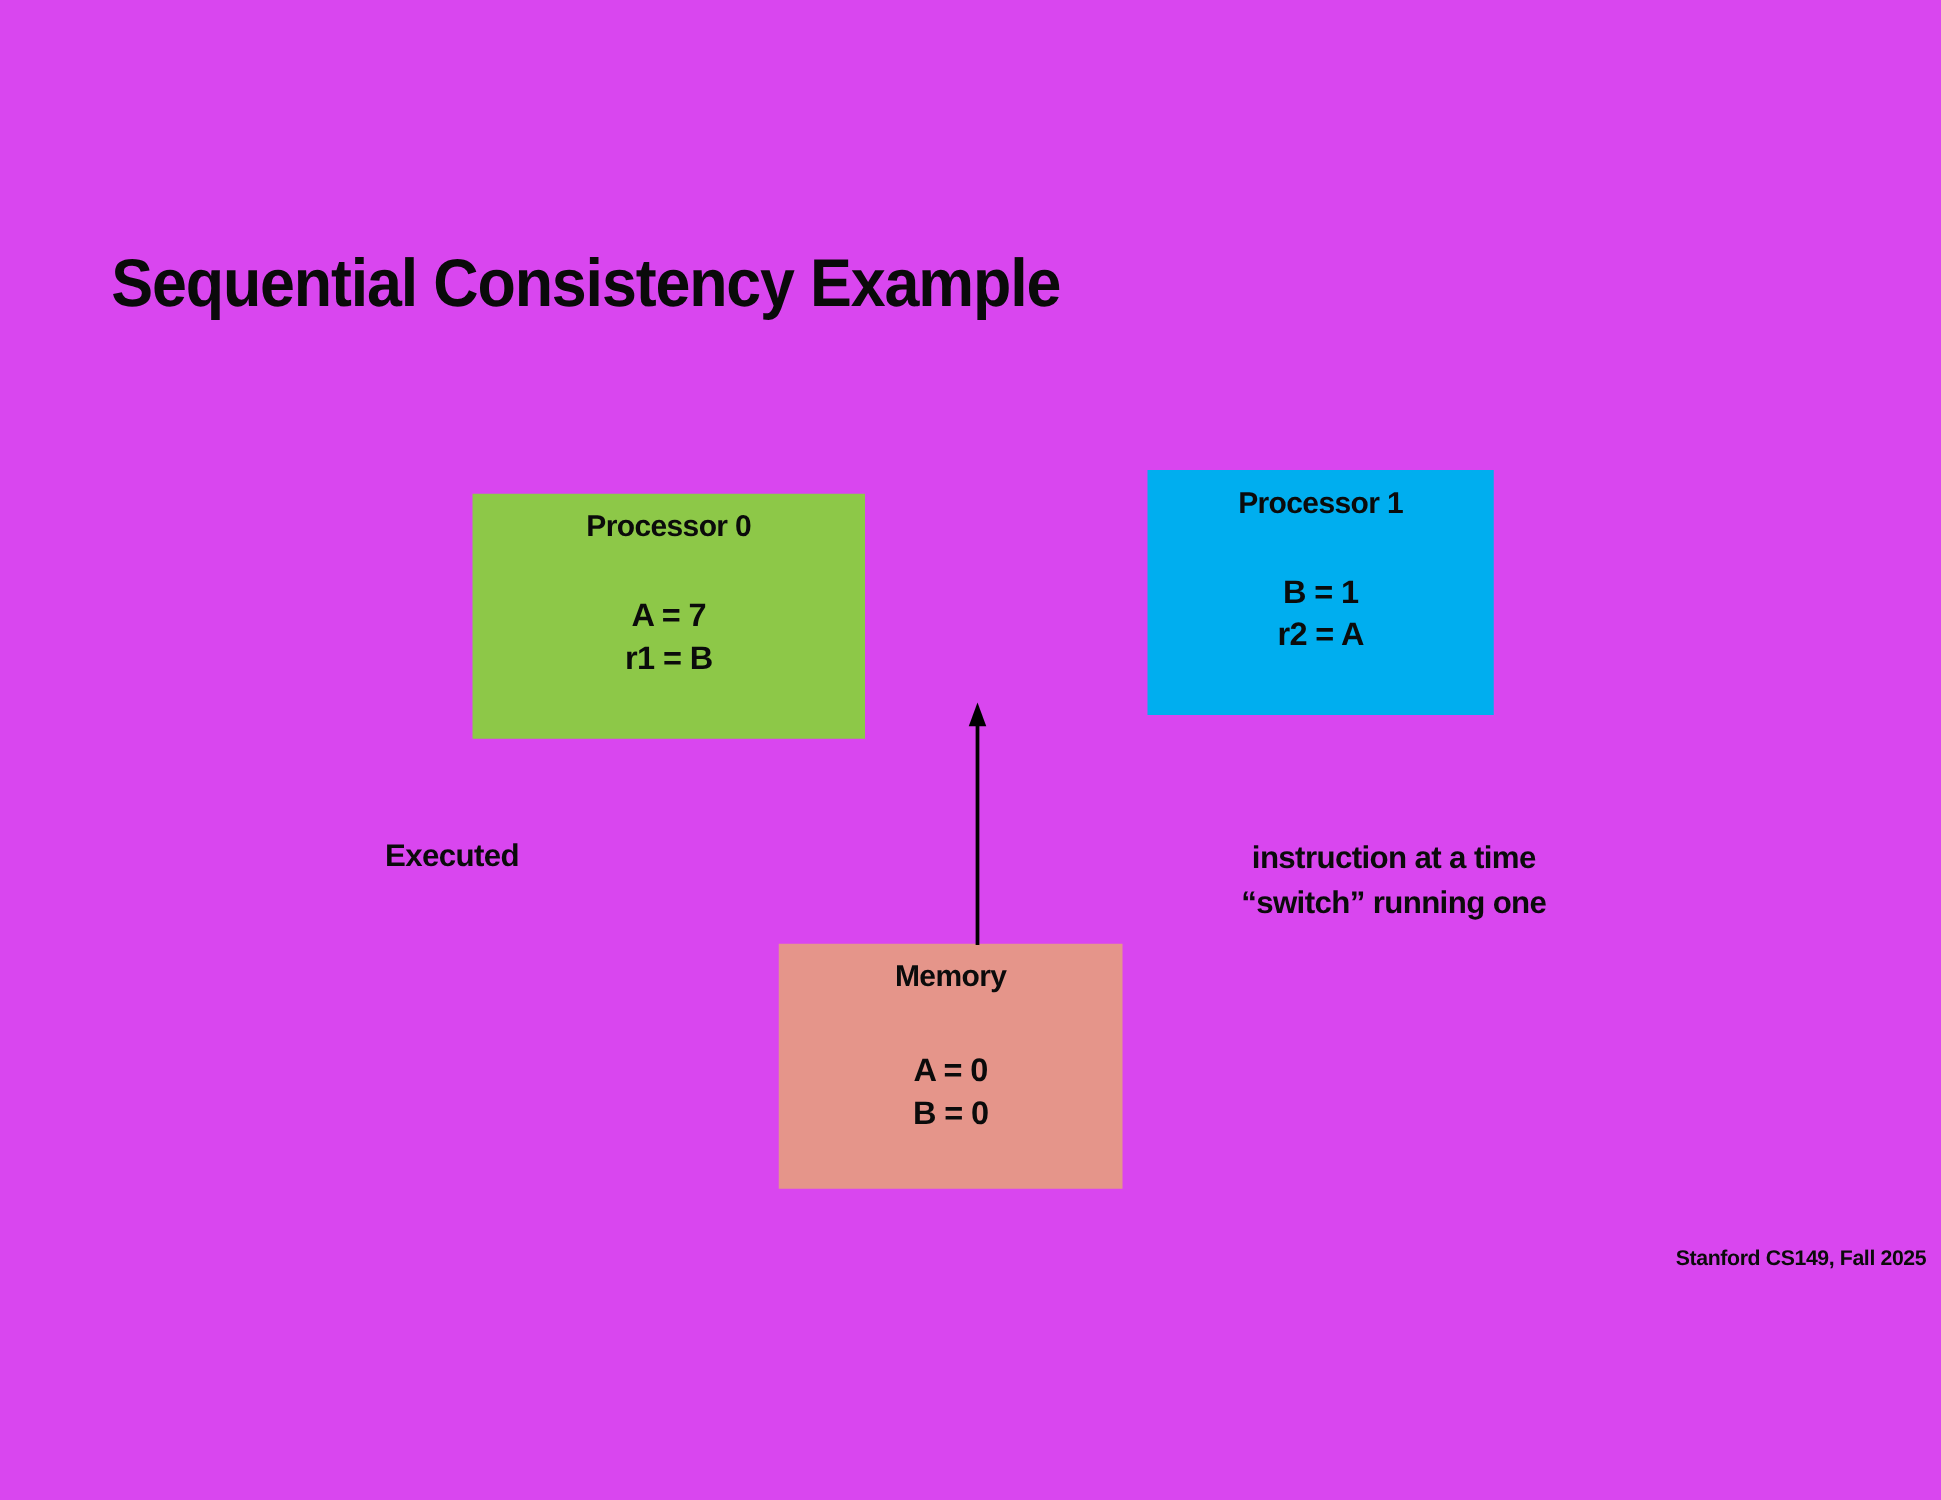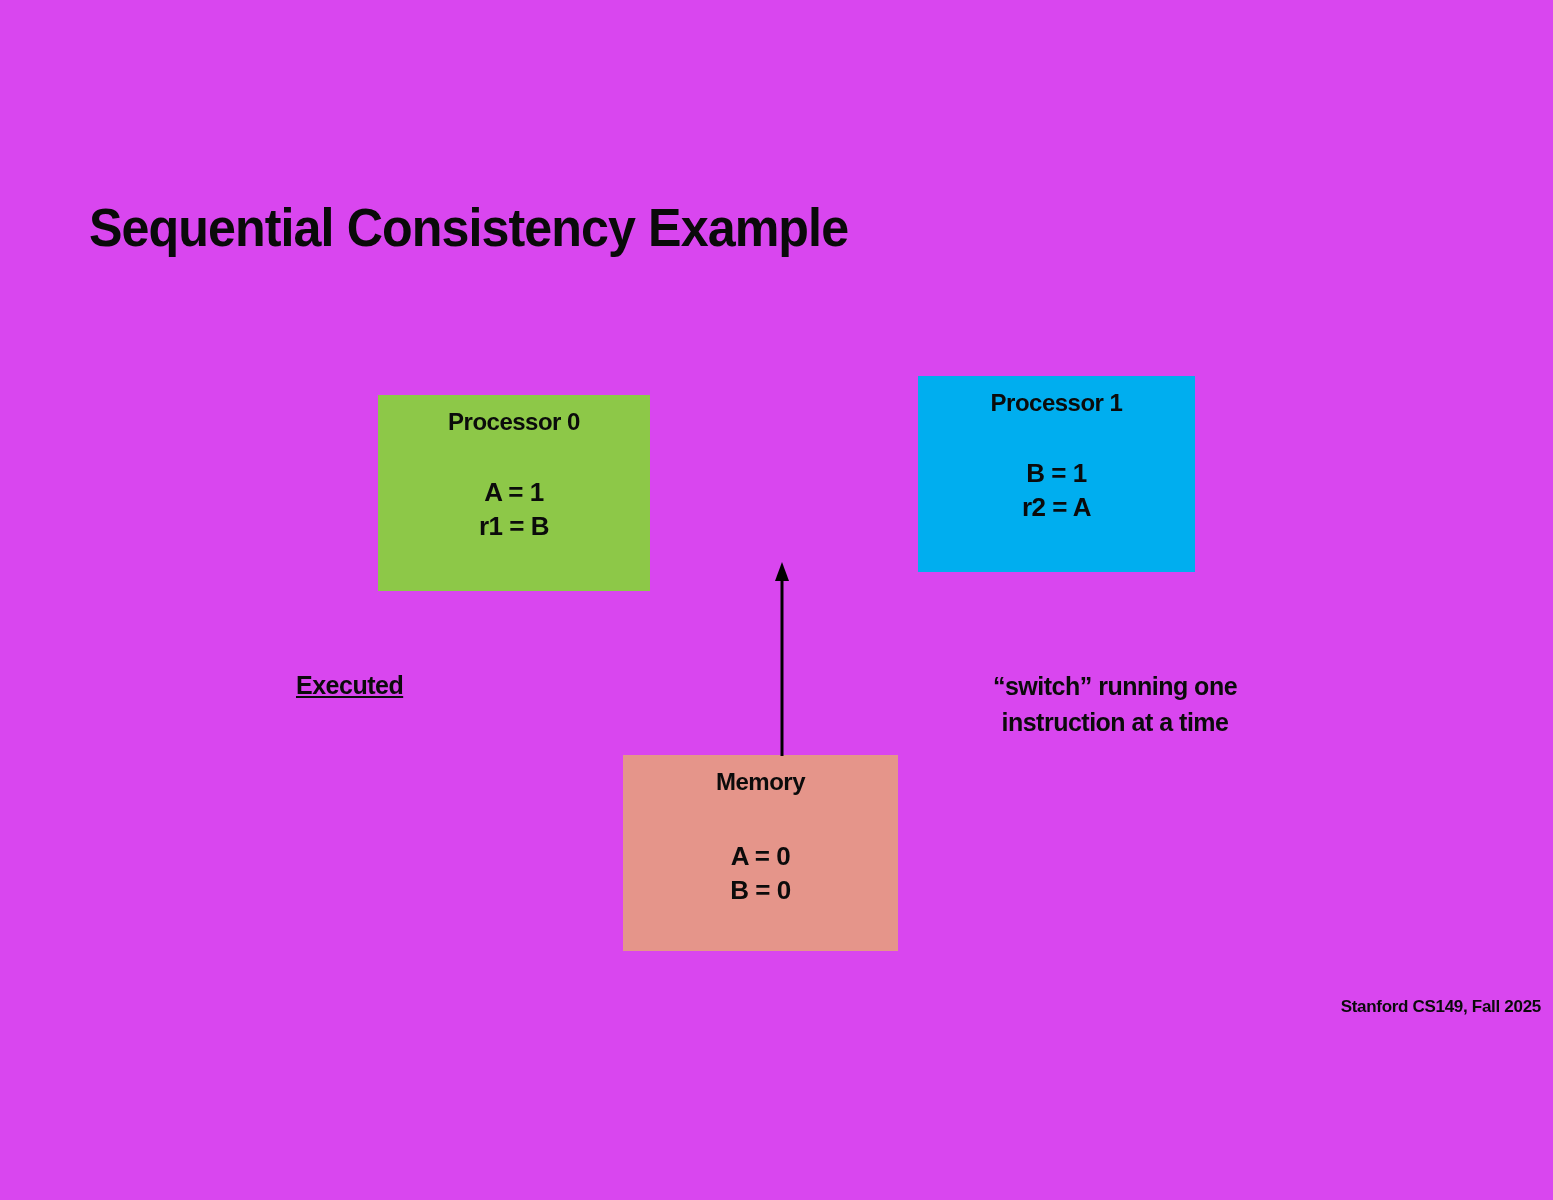--- a/index.html
+++ b/index.html
@@ -38,39 +38,39 @@
     font-size: 24px;
   }
   .box-lines {
     position: absolute;
     top: 80px;
     left: 0;
     right: 0;
     font-size: 26px;
     line-height: 34px;
   }
-  #processor0-box { left: 378px; top: 395px; width: 272px; }
+  #processor0-box { left: 378px; top: 395px; width: 314px; }
   #processor1-box { left: 918px; top: 376px; width: 277px; }
   #memory-box     { left: 623px; top: 755px; width: 275px; }
   #memory-box .box-lines { top: 84px; }
 
   .arrow-svg {
     position: absolute;
     left: 769px;
     top: 560px;
     width: 26px;
     height: 200px;
   }
   .side-label {
     position: absolute;
     font-weight: bold;
     font-size: 25px;
     letter-spacing: -0.5px;
   }
-  #executed-label { left: 296px; top: 671px; text-decoration: underline; }
+  #executed-label { left: 308px; top: 671px; }
   #switch-note {
     left: 950px;
     top: 668px;
     width: 330px;
     text-align: center;
     line-height: 36px;
   }
   .slide-footer {
     position: absolute;
     right: 12px;
@@ -83,21 +83,21 @@
 </head>
 <body>
 
 <div class="slide">
 
   <h1 class="slide-title">Sequential Consistency Example</h1>
 
   <div class="box" id="processor0-box" style="background-color: rgb(141, 200, 72);">
     <div class="box-title">Processor 0</div>
     <div class="box-lines">
-      <div>A = 1</div>
+      <div>A = 7</div>
       <div>r1 = B</div>
     </div>
   </div>
 
   <div class="box" id="processor1-box" style="background-color: rgb(0, 174, 239);">
     <div class="box-title">Processor 1</div>
     <div class="box-lines">
       <div>B = 1</div>
       <div>r2 = A</div>
     </div>
@@ -112,19 +112,19 @@
   </div>
 
   <svg class="arrow-svg" viewBox="0 0 26 200" aria-hidden="true">
     <line x1="13" y1="196" x2="13" y2="16" stroke="#000000" stroke-width="3"></line>
     <polygon points="13,2 6,21 20,21" fill="#000000"></polygon>
   </svg>
 
   <div class="side-label" id="executed-label">Executed</div>
 
   <div class="side-label" id="switch-note">
+    <div>instruction at a time</div>
     <div>“switch” running one</div>
-    <div>instruction at a time</div>
   </div>
 
   <div class="slide-footer">Stanford CS149, Fall 2025</div>
 
 </div>
 
 </body></html>

